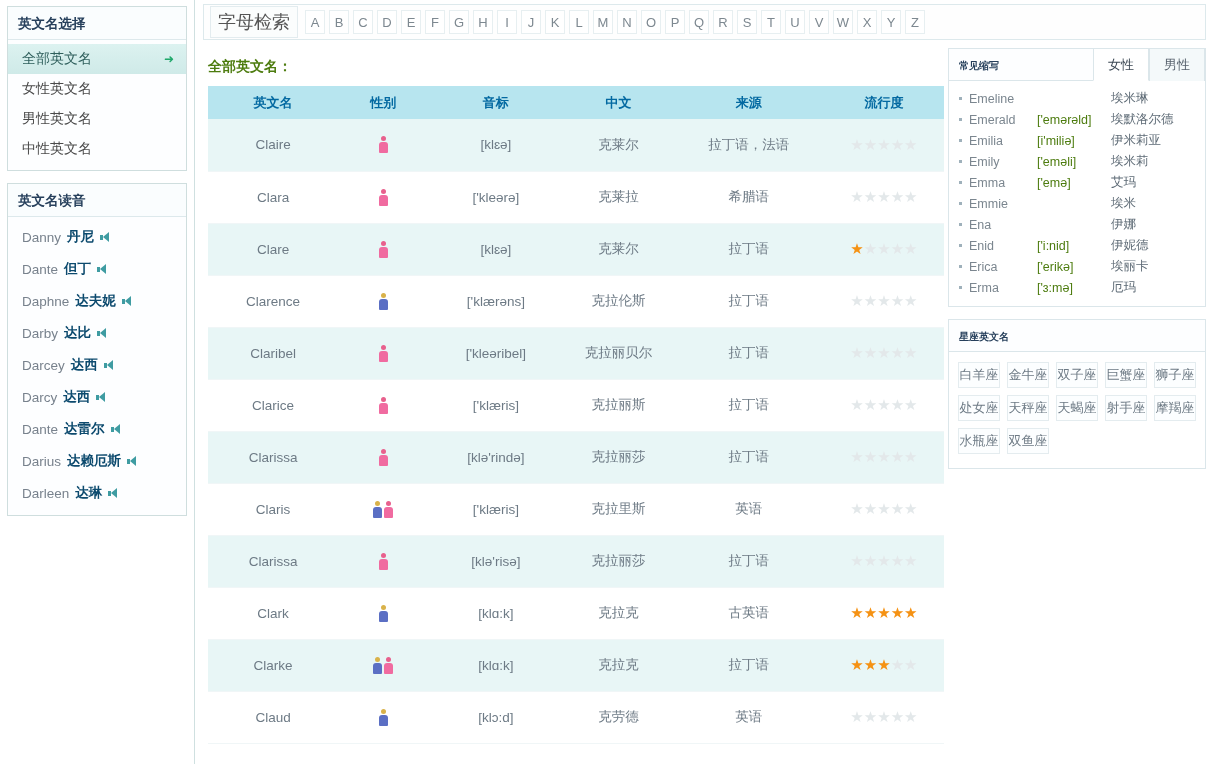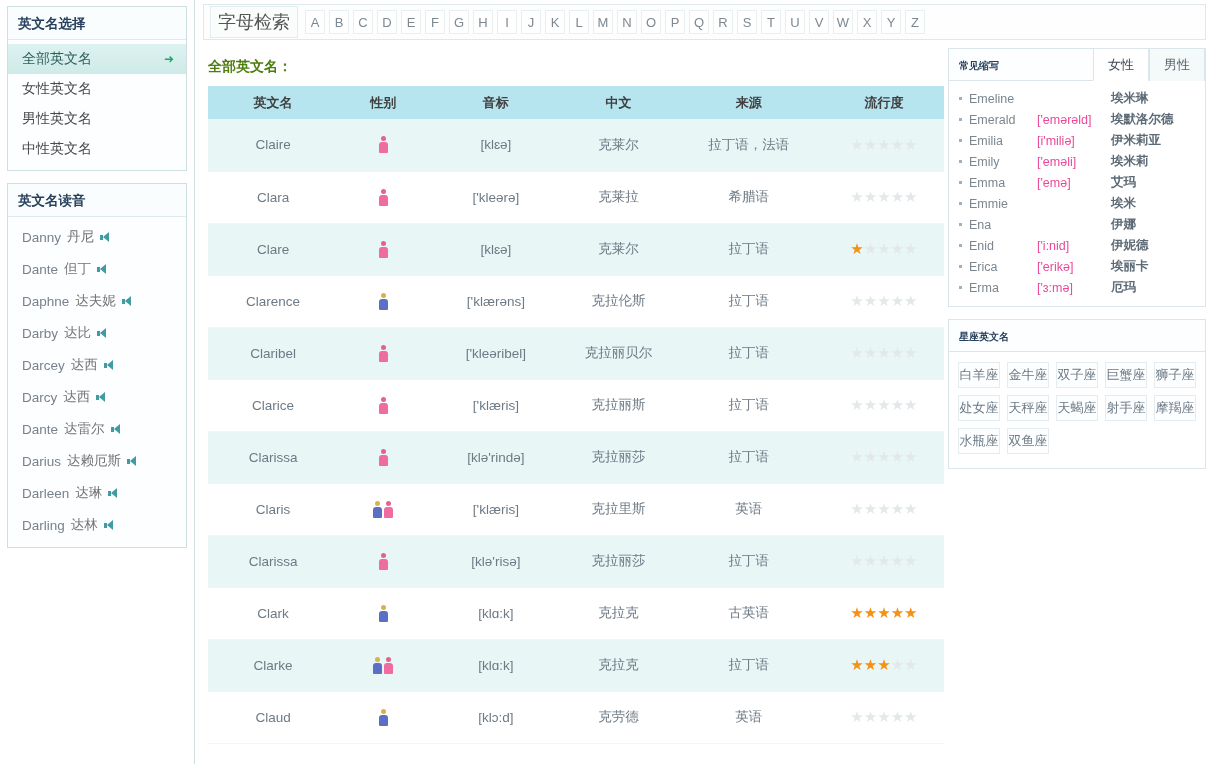--- a/index.html
+++ b/index.html
@@ -44,21 +44,21 @@
   }
   .nav-arrow { color: #1fa86a; font-size: 12px; }
 
   .pron-item {
     font-size: 13.5px; color: #6f7a86;
     padding: 7px 0 7px 14px;
     display: flex; align-items: center; gap: 6px;
     cursor: pointer;
   }
   .pron-en { color: #78828d; }
-  .pron-cn { color: #737373; }
+  .pron-cn { color: #0c4a6e; font-weight: bold; }
   .spk { display: inline-block; width: 12px; height: 11px; position: relative; }
   .spk::before {
     content: ""; position: absolute; left: 0; top: 3px;
     width: 3px; height: 5px; background: #3f9ca2;
   }
   .spk::after {
     content: ""; position: absolute; left: 3px; top: 0;
     border-top: 5.5px solid transparent; border-bottom: 5.5px solid transparent;
     border-right: 6px solid #3f9ca2;
   }
@@ -85,21 +85,21 @@
   #main {
     position: absolute; left: 196px; top: 44px; width: 752px; height: 720px;
     background: #fff; padding: 14px 0 0 12px;
   }
   #main-heading {
     font-size: 14px; font-weight: bold; color: #4d7c0f;
     padding-bottom: 10px;
   }
   table.names { width: 736px; border-collapse: collapse; }
   table.names thead th {
-    background: #b7e5ef; color: #404040;
+    background: #b7e5ef; color: #0369a1;
     font-size: 13px; font-weight: bold;
     height: 33px; text-align: center; font-weight: bold;
   }
   table.names tbody td {
     height: 52px; text-align: center; font-size: 13.5px;
     color: #6d7a85; border-bottom: 1px solid #f0f6f7;
   }
   table.names tbody tr.odd td { background: #e8f6f6; }
   table.names tbody tr.even td { background: #ffffff; }
   td.c-name { width: 130px; color: #71808b; }
@@ -153,22 +153,22 @@
   .rtab.active { background: #fff; border-bottom: 1px solid #fff; color: #3c4854; }
   .abbr-body { padding: 7px 0 8px 0; }
   .abbr-row {
     display: flex; align-items: center;
     font-size: 12.5px; padding: 2px 0 2px 10px; cursor: pointer;
   }
   .abbr-row .dot {
     width: 3px; height: 3px; background: #9fb1bb; margin-right: 7px; flex: none;
   }
   .abbr-en { width: 68px; color: #7b868f; flex: none; }
-  .abbr-ipa { width: 74px; color: #ec4899; flex: none; }
-  .abbr-cn { color: #5d6a75; font-weight: bold; }
+  .abbr-ipa { width: 74px; color: #4d7c0f; flex: none; }
+  .abbr-cn { color: #5d6a75; }
 
   .zodiac-grid {
     display: grid; grid-template-columns: repeat(5, 1fr);
     gap: 7px; padding: 10px 9px 14px 9px;
   }
   .zodiac-cell {
     border: 1px solid #e4ecef; background: #fcfeff;
     font-size: 13px; color: #6d7a85; text-align: center;
     height: 26px; line-height: 24px; cursor: pointer;
   }
@@ -238,25 +238,20 @@
             <span class="spk"></span>
           </div>
           <div class="pron-item">
             <span class="pron-en">Darius</span>
             <span class="pron-cn">达赖厄斯</span>
             <span class="spk"></span>
           </div>
           <div class="pron-item">
             <span class="pron-en">Darleen</span>
             <span class="pron-cn">达琳</span>
-            <span class="spk"></span>
-          </div>
-          <div class="pron-item">
-            <span class="pron-en">Darling</span>
-            <span class="pron-cn">达林</span>
             <span class="spk"></span>
           </div>
         </div>
     </div>
 
   </div>
 
   <div id="alpha-bar">
     <div id="alpha-label">字母检索</div>
     <div style="display:flex;" id="alpha-keys">

